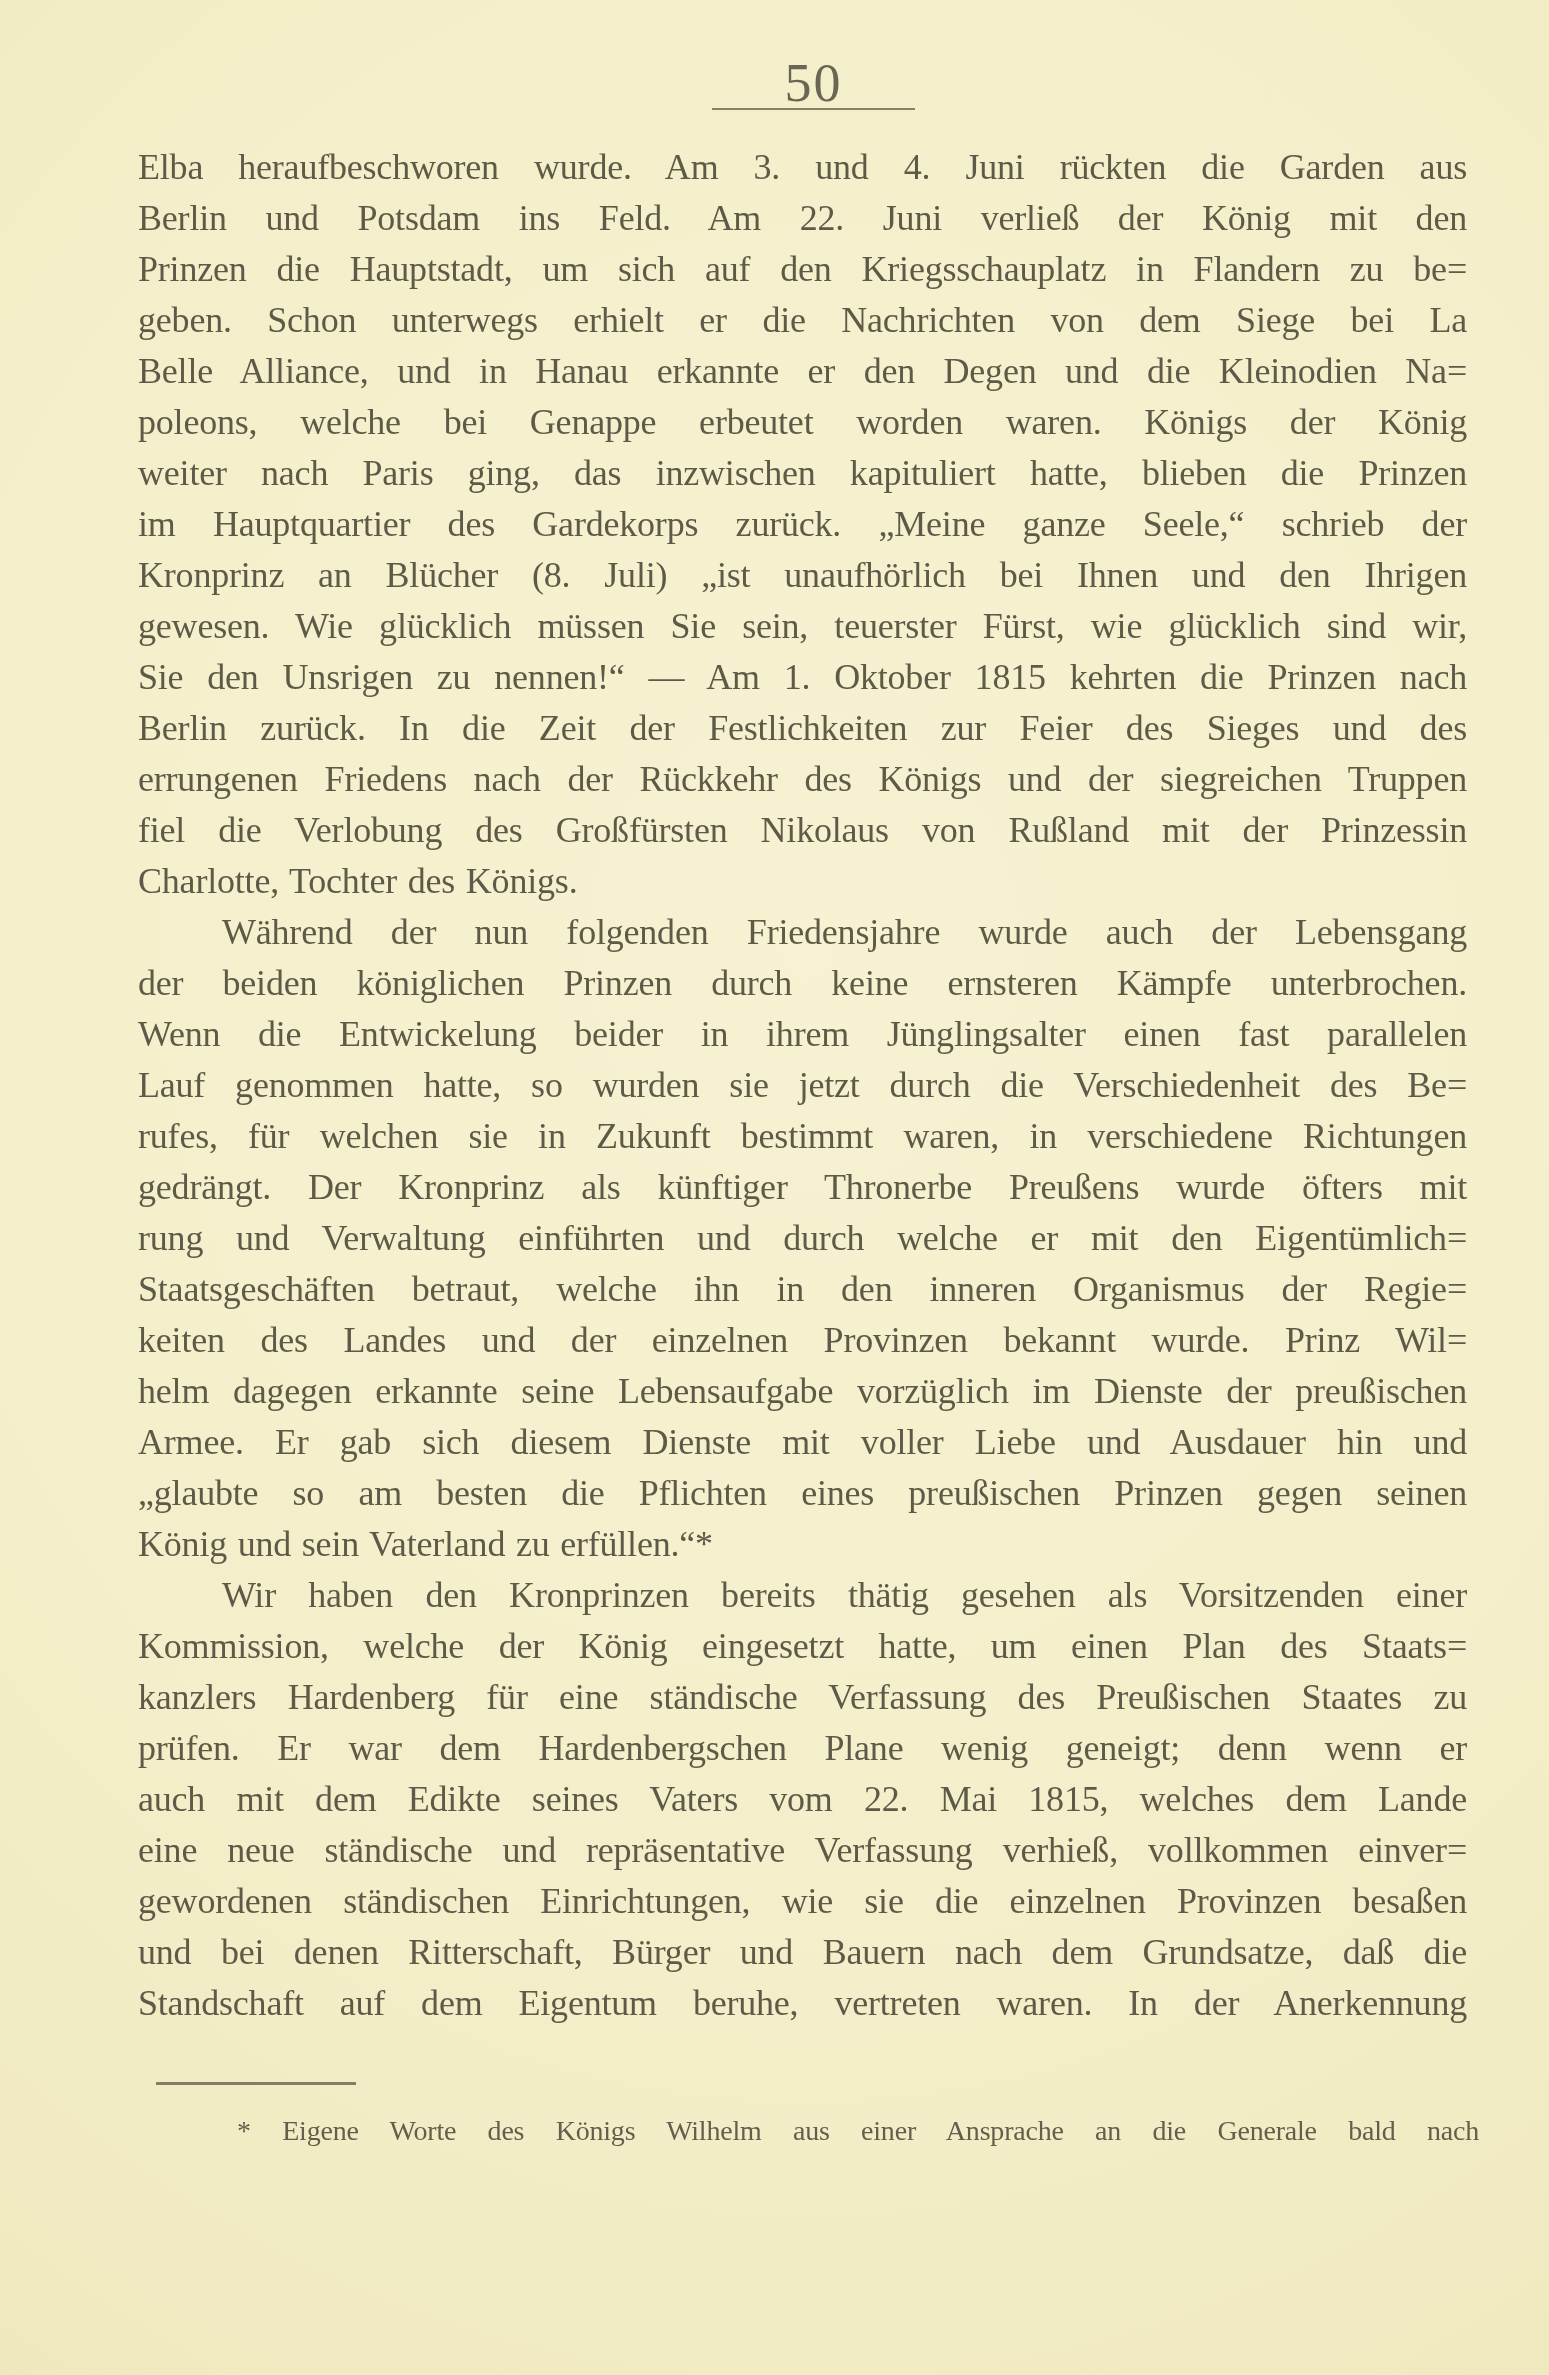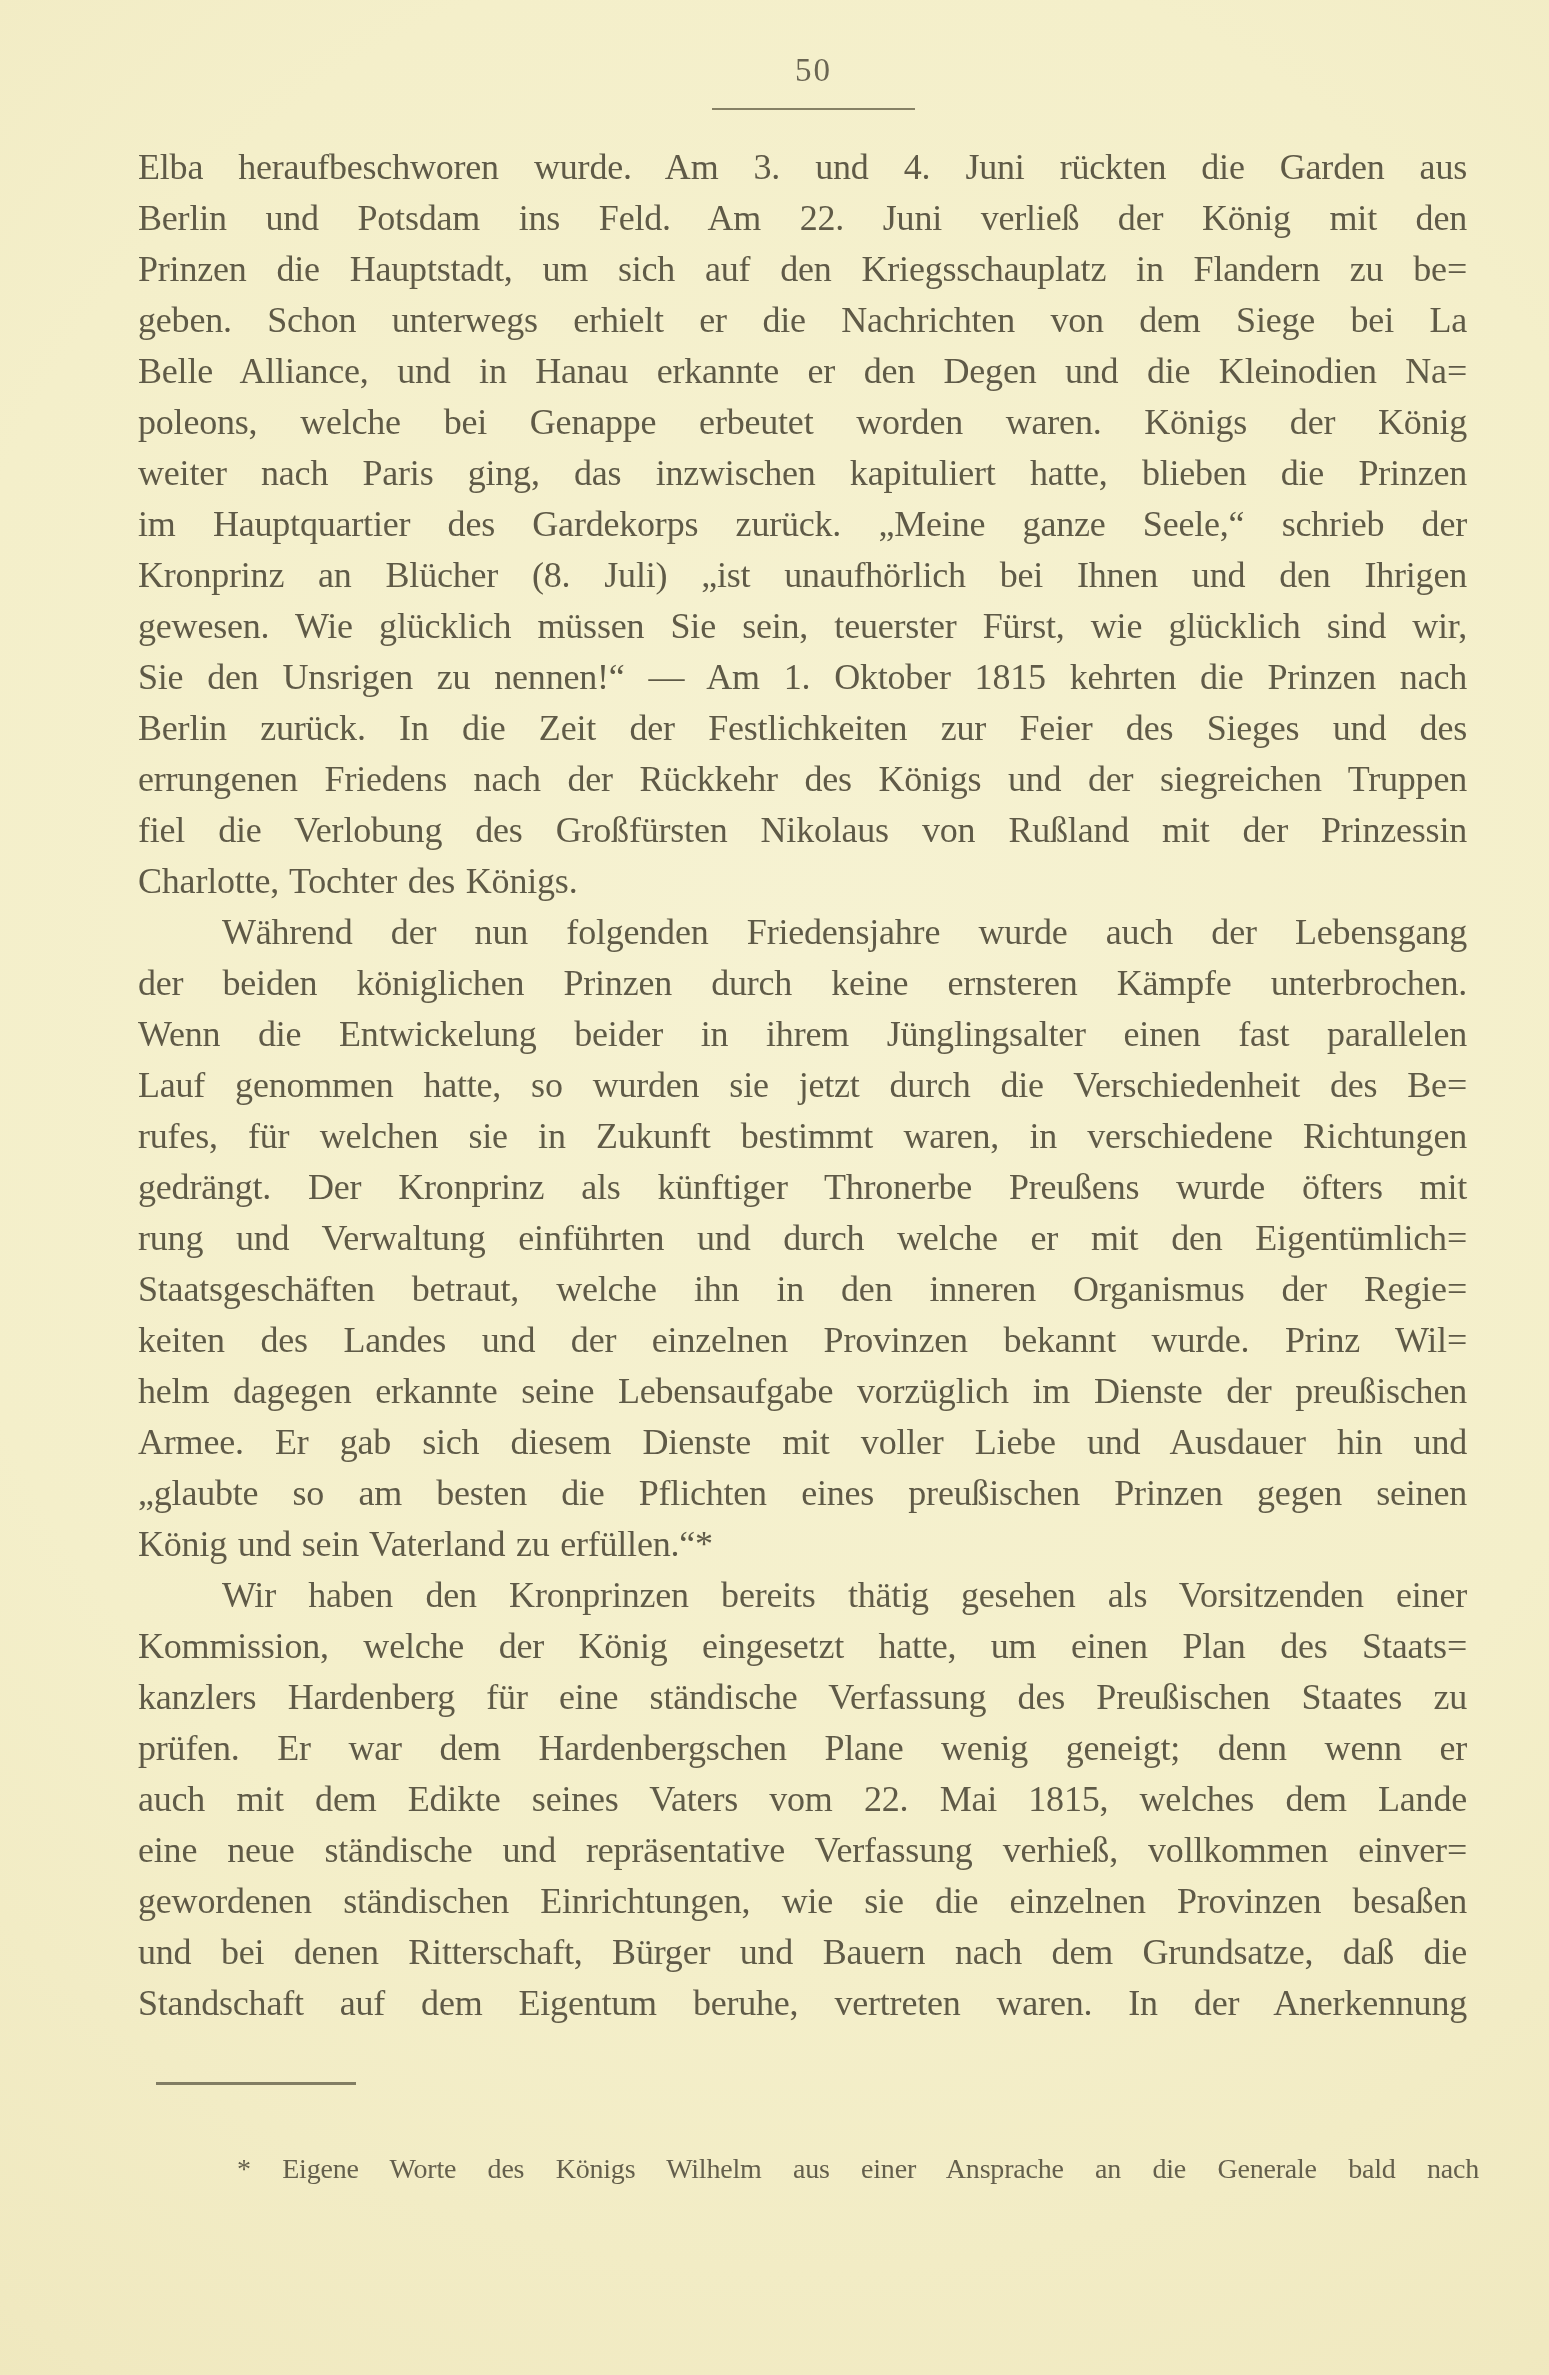--- a/index.html
+++ b/index.html
@@ -10,21 +10,21 @@
     background:
       radial-gradient(130% 95% at 52% 40%,
         #f6f2d2 0%, #f4efca 45%, #f0e9c0 72%, #eae2b2 92%, #e3d9a4 100%);
     font-family:"Liberation Serif","DejaVu Serif",serif;
     color:#5f5a47;
   }
   .pageno{
     position:absolute;
     left:712px;top:52px;width:203px;
     text-align:center;
-    font-size:33px;
+    font-size:54px;
     letter-spacing:1.9px;
     color:#6b6653;
   }
   .pageno-rule{
     position:absolute;
     left:712px;top:108px;width:203px;height:1.9px;
     background:#868165;
   }
   .body-text{
     position:absolute;
@@ -48,21 +48,21 @@
     background:#827d63;
   }
   .footnote{
     position:absolute;
     left:150px;top:2108px;width:1329px;
     font-size:28px;
     line-height:46px;
     letter-spacing:-0.2px;
     color:#645f4c;
   }
-  .footnote .line{ min-height:46px;margin-top:38px; }
+  .footnote .line{ min-height:46px; }
   .footnote .line.ind{ text-indent:87px; }
 </style>
 </head>
 <body>
 
 <div class="page">
 
   <div class="pageno">50</div>
   <div class="pageno-rule"></div>
 

